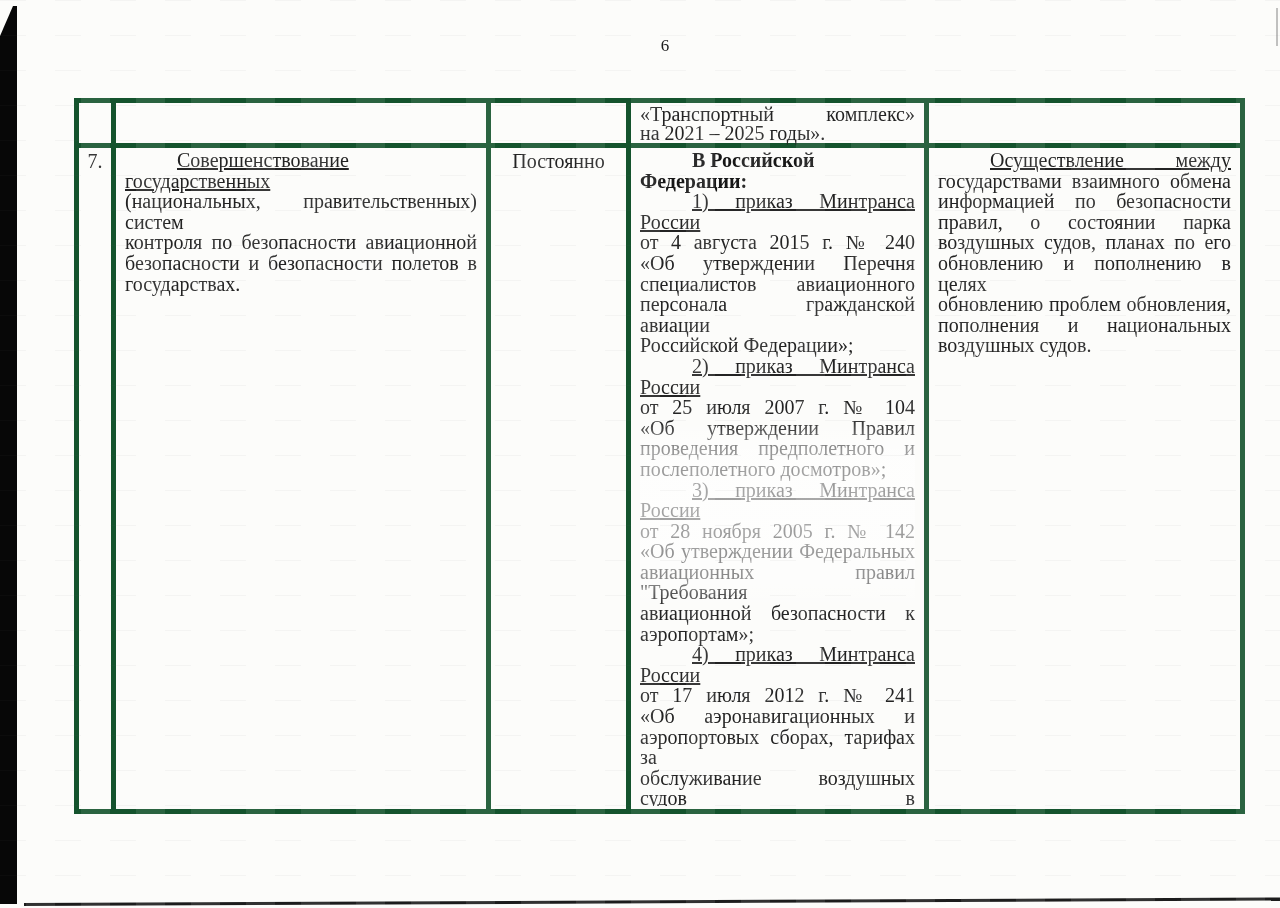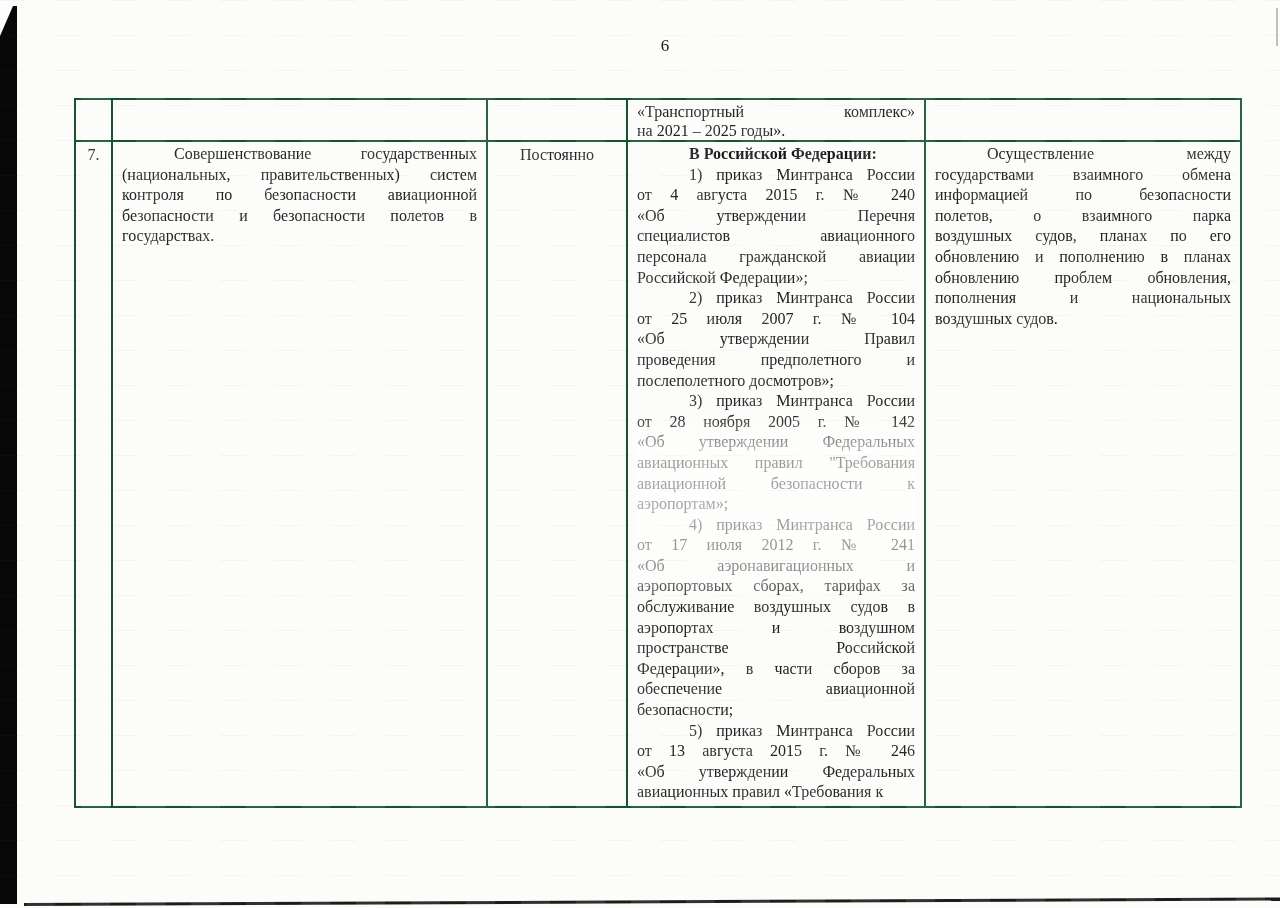--- a/index.html
+++ b/index.html
@@ -28,34 +28,34 @@
   }
   .page-number {
     position:absolute; left:600px; top:36px; width:130px;
     text-align:center; font-size:17px; color:#1d1d1d;
   }
   table.doc-table {
     position:absolute; left:74px; top:98px; width:1166px;
     border-collapse:collapse; table-layout:fixed;
   }
   td {
-    border:2px solid #14532d;
+    border:5px solid #14532d;
     vertical-align:top;
     padding:2px 9px 0 9px;
-    font-size:16px; line-height:20.6px;
+    font-size:20px; line-height:20.6px;
   }
   tr.row-carryover { height:40px; }
   tr.row-main { height:666px; }
   td.c-num { padding:3px 2px 0 2px; text-align:center; }
   td.c-term { text-align:center; padding-top:3px; }
   .clipwrap { position:relative; height:656px; overflow:hidden; }
   .para { margin:0; }
   .para .ln { text-align:justify; text-align-last:justify; }
   .para .ln.last { text-align-last:left;font-family:Liberation Serif, serif; }
-  .para.indent .ln:first-child { text-indent:52px; }
+  .para.indent .ln:first-child { text-indent:52px;text-decoration:underline; }
   .row-carryover .ln { line-height:19px; }
   .heading { font-weight:bold; text-indent:52px; color:#161616; }
   
   .fade-overlay {
     position:absolute; left:-9px; right:-9px; top:0; bottom:0;
     pointer-events:none;
     background:linear-gradient(180deg,
       rgba(255,255,255,0) 0px, rgba(255,255,255,0) 272px,
       rgba(255,255,255,0.52) 300px, rgba(255,255,255,0.58) 370px,
       rgba(255,255,255,0.45) 430px, rgba(255,255,255,0) 458px);
@@ -157,23 +157,23 @@
               <div class="ln last">авиационных правил «Требования к</div>
             </div>
           <div class="fade-overlay"></div>
         </div>
       </td>
       <td>
         <div class="para indent">
             <div class="ln">Осуществление между</div>
             <div class="ln">государствами взаимного обмена</div>
             <div class="ln">информацией по безопасности</div>
-            <div class="ln">полетов, о взаимного парка</div>
+            <div class="ln">правил, о состоянии парка</div>
             <div class="ln">воздушных судов, планах по его</div>
-            <div class="ln">обновлению и пополнению в планах</div>
+            <div class="ln">обновлению и пополнению в целях</div>
             <div class="ln">обновлению проблем обновления,</div>
             <div class="ln">пополнения и национальных</div>
             <div class="ln last">воздушных судов.</div>
           </div>
       </td>
     </tr>
   </tbody>
 </table>
 
 <div class="bottom-line"></div>

